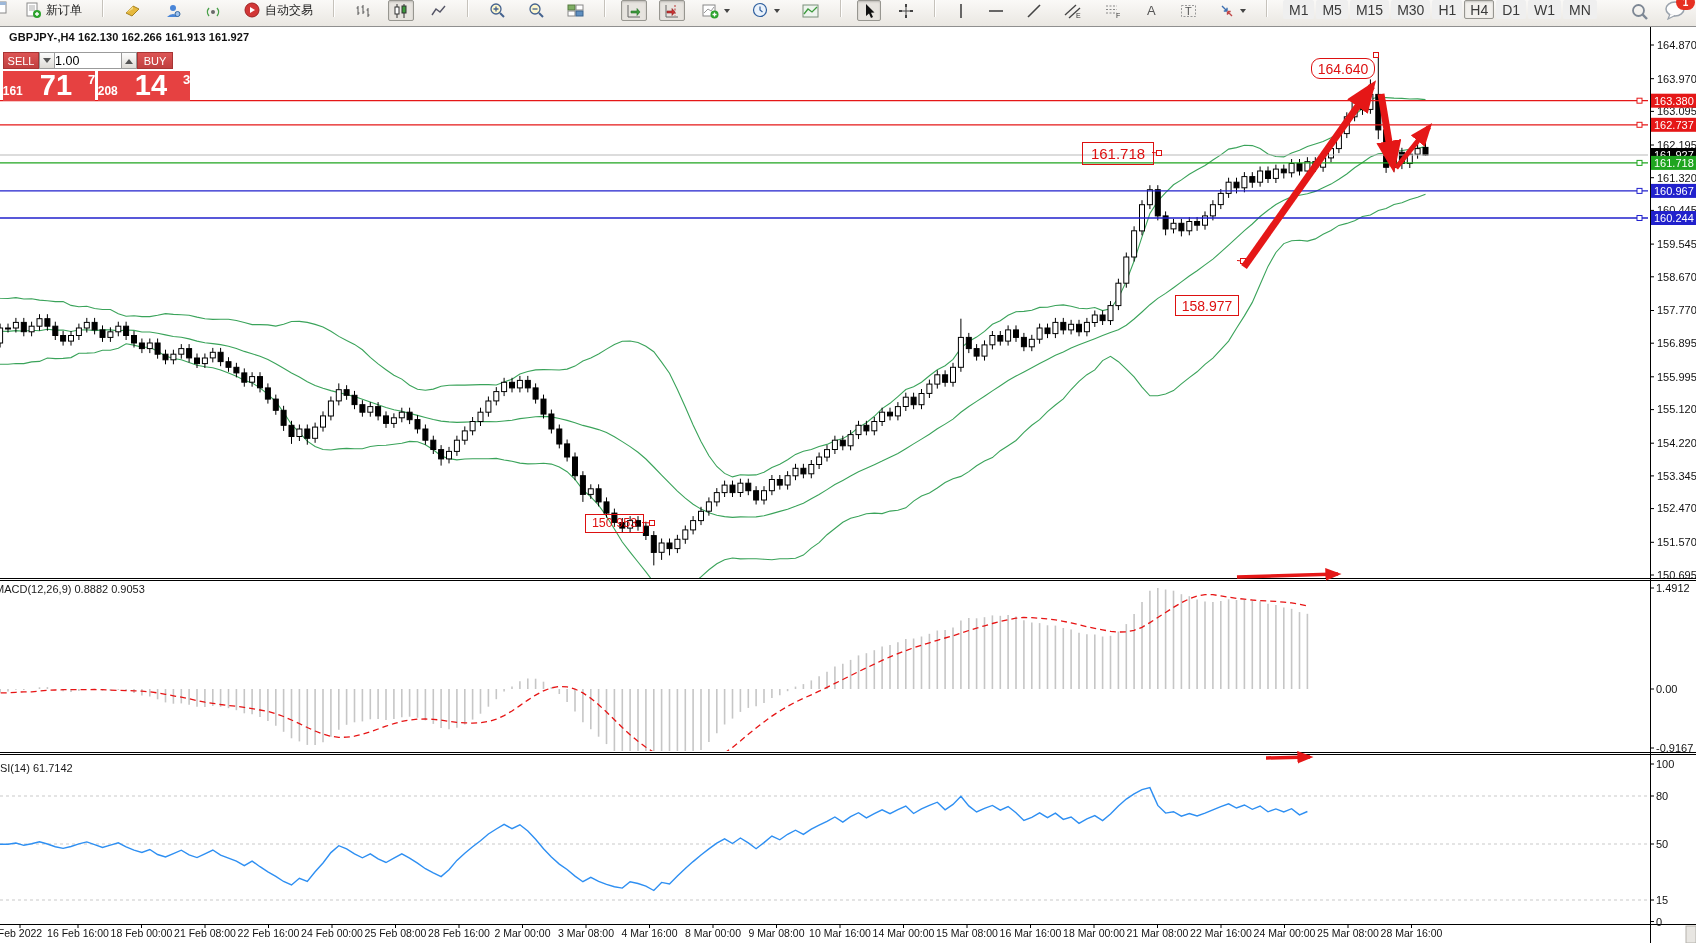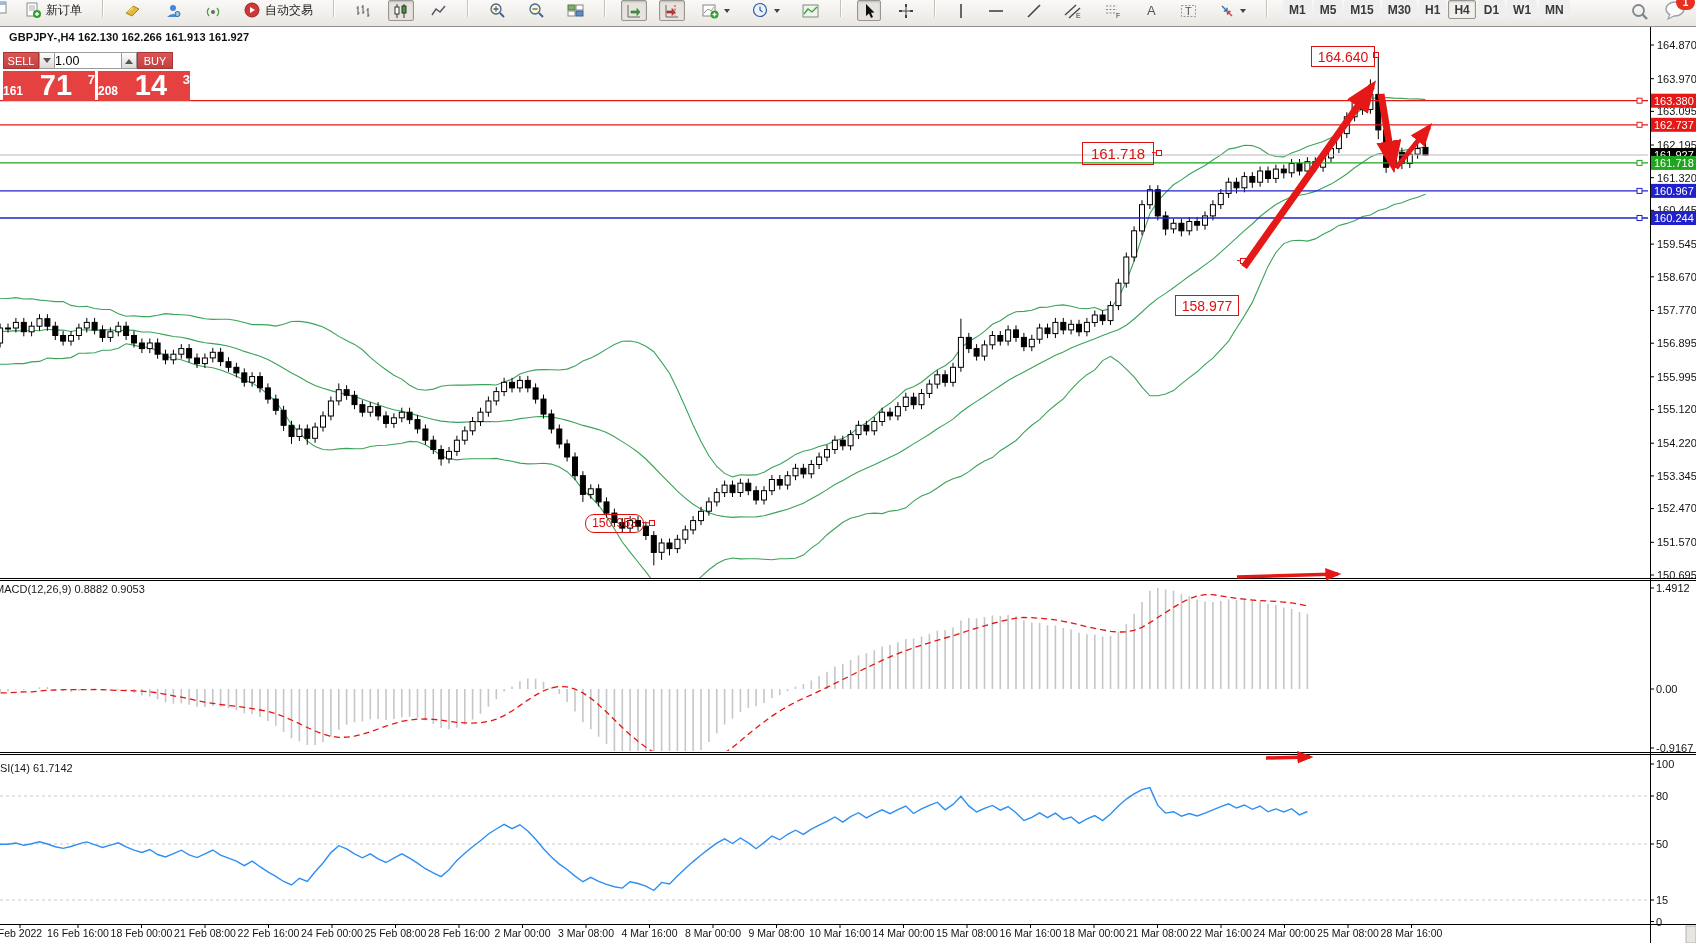--- a/index.html
+++ b/index.html
@@ -6,40 +6,40 @@
   body{width:1696px;height:943px;overflow:hidden;position:relative;background:#fff;
        font-family:"Liberation Sans",sans-serif;-webkit-font-smoothing:antialiased}
   
   .toolbar{position:absolute;left:0;top:0;width:1696px;height:26px;display:flex;align-items:flex-start;
            background:linear-gradient(#faf9f7,#eae7e2);border-bottom:1px solid #8f8f8f;z-index:10;gap:12px}
   .tb-btn{height:21px;display:flex;align-items:center;gap:4px;padding:0 4px;border:1px solid transparent;
           border-radius:2px;font-size:12px;color:#222;background:transparent;cursor:default;white-space:nowrap}
   .tb-btn.sel{border:1px solid #979690;background:#e7e4df;box-shadow:inset 0 1px 2px rgba(0,0,0,.18)}
   .tb-sep{width:0;height:17px;border-left:1px solid #c6c2bb;border-right:1px solid #fff;margin:0 3px}
   .caret{width:0;height:0;border:3px solid transparent;border-top:4px solid #444;margin-top:4px;margin-left:1px}
-  .tf-btn{font-size:12px;font-weight:700;color:#3a3a3a;padding:0 5px;height:19px;display:flex;align-items:center;
+  .tf-btn{font-size:14px;font-weight:400;color:#3a3a3a;padding:0 5px;height:19px;display:flex;align-items:center;
           border:1px solid transparent;border-radius:2px}
   .tf-btn.sel{border:1px solid #979690;background:#f2f0ec;box-shadow:inset 0 1px 2px rgba(0,0,0,.18)}
   .tb-right{margin-left:auto;margin-right:8px;display:flex;align-items:center;gap:14px}
   .badge{position:absolute;top:-5px;right:-7px;min-width:15px;height:15px;border-radius:8px;background:#e63022;
          color:#fff;font-size:10px;font-weight:700;display:flex;align-items:center;justify-content:center;padding:0 2px}
   .ic{display:inline-flex;align-items:center;justify-content:center}
   
   .chart-title{position:absolute;left:9px;top:31px;font-size:11px;font-weight:700;color:#111;z-index:6;letter-spacing:.1px}
   .trade-widget{position:absolute;left:3px;top:52px;z-index:6}
   .tw-row1{display:flex;height:17px;gap:0}
   .tw-sell,.tw-buy{width:36px;background:linear-gradient(#d55,#c04040);color:#fff;border:1px solid #a83434;
       font-size:11px;font-weight:400;font-family:"Liberation Sans",sans-serif;display:flex;align-items:center;justify-content:center}
   .tw-spin{width:16px;background:linear-gradient(#fdfdfd,#dedbd6);border:1px solid #9b9b9b;display:flex;align-items:center;justify-content:center;padding:0}
   .tw-vol{width:60px;border:1px solid #9b9b9b;border-left:none;border-right:none;font-size:12.5px;text-align:left;
       padding:0 6px 0 0;font-family:"Liberation Sans",sans-serif;outline:none}
   .tri-up{width:0;height:0;border:4px solid transparent;border-bottom:5px solid #555;margin-bottom:3px}
   .tri-dn{width:0;height:0;border:4px solid transparent;border-top:5px solid #555;margin-top:3px}
   .tw-row2{display:flex;gap:3px;margin-top:2px}
-  .px-panel{width:92px;height:30px;background:#e64141;color:#fff;display:flex;align-items:flex-start;justify-content:space-between;gap:6px}
+  .px-panel{width:92px;height:30px;background:#e64141;color:#fff;display:flex;align-items:flex-start;justify-content:center;gap:16px}
   .px-small{font-size:12px;font-weight:700;align-self:flex-end;margin-bottom:3px;margin-right:1px}
   .px-big{font-size:29px;font-weight:700;line-height:29px}
   .px-sup{font-size:13px;font-weight:700;margin-top:1px}
   
   .panel-label{position:absolute;font-size:11px;color:#1a1a1a;z-index:4;white-space:nowrap}
   .anno{position:absolute;border:1px solid #dd1111;color:#dd1111;display:flex;align-items:center;justify-content:center;
         z-index:5;background:transparent;white-space:nowrap;line-height:1}
   svg text{font-family:"Liberation Sans",sans-serif}
   #chart-svg{position:absolute;left:0;top:0;z-index:1}
 </style>
@@ -1054,16 +1054,16 @@
       <span class="px-small">208</span>
       <span class="px-big">14</span>
       <span class="px-sup">3</span>
     </div>
   </div>
 </div>
 
 <div class="panel-label" style="left:-5px;top:583px">MACD(12,26,9) 0.8882 0.9053</div>
 <div class="panel-label" style="left:-8px;top:762px">RSI(14) 61.7142</div>
 
-<div class="anno" style="left: 1311px; top: 46px; width: 62px; height: 19px; font-size: 14px;">164.640</div>
+<div class="anno" style="left: 1311px; top: 58px; width: 62px; height: 19px; font-size: 14px; border-radius: 9px;">164.640</div>
 <div class="anno" style="left: 1082px; top: 142px; width: 70px; height: 21px; font-size: 15px;">161.718</div>
 <div class="anno" style="left: 1175px; top: 251px; width: 62px; height: 19px; font-size: 14px; margin-top: 44px;">158.977</div>
-<div class="anno" style="left: 585px; top: 514px; width: 57px; height: 17px; font-size: 12.5px; border-radius: 9px;">150.953</div>
+<div class="anno" style="left: 585px; top: 514px; width: 57px; height: 17px; font-size: 12.5px;">150.953</div>
 
 </body></html>

